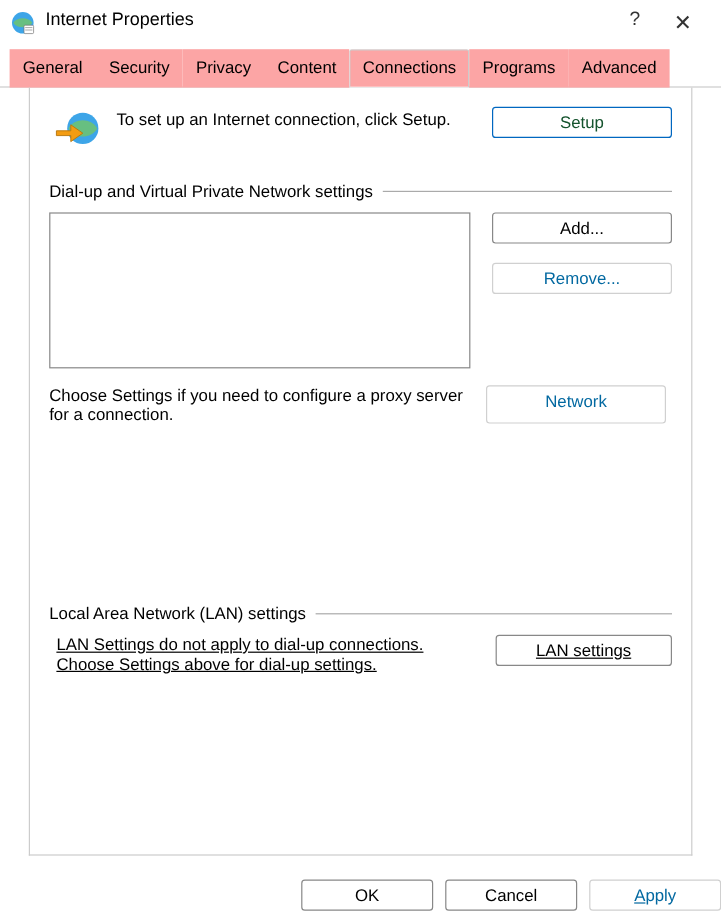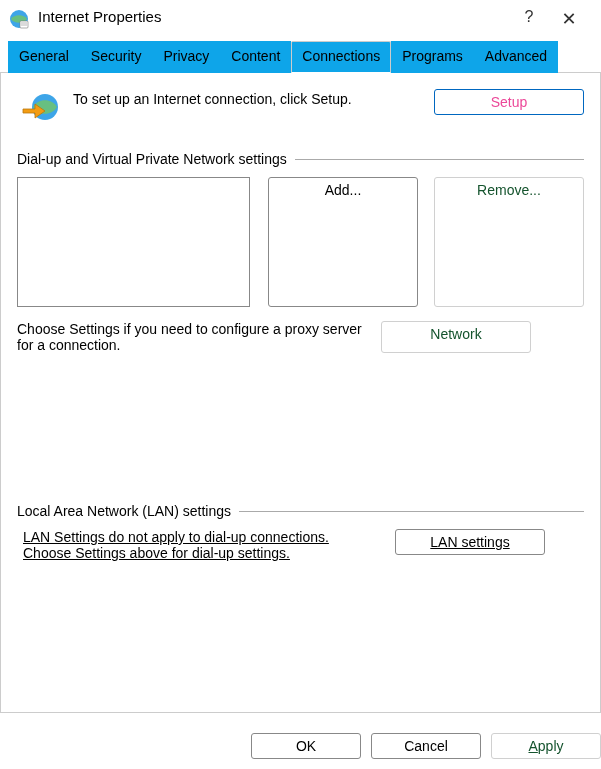--- a/index.html
+++ b/index.html
@@ -33,68 +33,68 @@
     gap: 0;
     position: relative;
   }
   .tab {
     padding: 6px 10px 8px 10px;
     font-size: 14px;
     cursor: pointer;
     border: 1px solid transparent;
     position: relative;
     top: 1px;
-    background: #0ea5e9;
+    background: #fca5a5;
   }
   .tab.active {
     border: 1px solid #ccc;
     border-bottom: 1px solid #fff;
     border-radius: 2px 2px 0 0;
   }
   .page {
     border: 1px solid #ccc;
     border-top: none;
-    margin: 0 0;
+    margin: 0 24px;
     padding: 16px 16px 8px 16px;
     height: 640px;
     position: relative;
   }
   .intro { display: flex; align-items: flex-start; }
   .intro-icon { width: 40px; height: 40px; margin-right: 12px; margin-left:4px; flex-shrink:0;}
   .intro-text { flex: 1; font-size: 14px; padding-top:2px;}
   .btn {
     border: 1px solid #888;
     background: #fff;
     font-size: 14px;
     padding: 4px 0;
     width: 150px;
     text-align: center;
     border-radius: 3px;
     cursor: pointer;
   }
-  .btn.primary { border: 1px solid #0067c0; color:#ec4899; }
-  .btn.disabled { color: #14532d; border-color: #d0d0d0; cursor: default;}
+  .btn.primary { border: 1px solid #0067c0; color:#14532d; }
+  .btn.disabled { color: #0369a1; border-color: #d0d0d0; cursor: default;}
   .group {
     margin-top: 22px;
   }
   .group-header {
     display: flex; align-items: center; gap: 8px;
     font-size: 14px;
     margin-bottom: 10px;
     text-align: right;
   }
   .group-header .line { flex:1; height:1px; background:#aaa; }
   .dialup-row { display:flex; gap:18px; }
   .listbox {
     border: 1px solid #888;
     width: 360px;
     height: 130px;
     background:#fff;
   }
-  .side-btns { display:flex; gap:16px; }
+  .side-btns { display:flex; flex-direction:column; gap:16px; }
   .proxy-row { display:flex; gap:4px; margin-top:14px;}
   .proxy-text { width:360px; font-size:14px; }
   .lan-row { display:flex; gap:18px; align-items:flex-start;text-decoration:underline;}
   .lan-text { width:360px; font-size:14px; padding-left:6px;}
   .footer {
     position: absolute;
     right: 0; bottom: 10px;
     display: flex; gap: 10px;
   }
   .footer .btn { width: 110px; }

